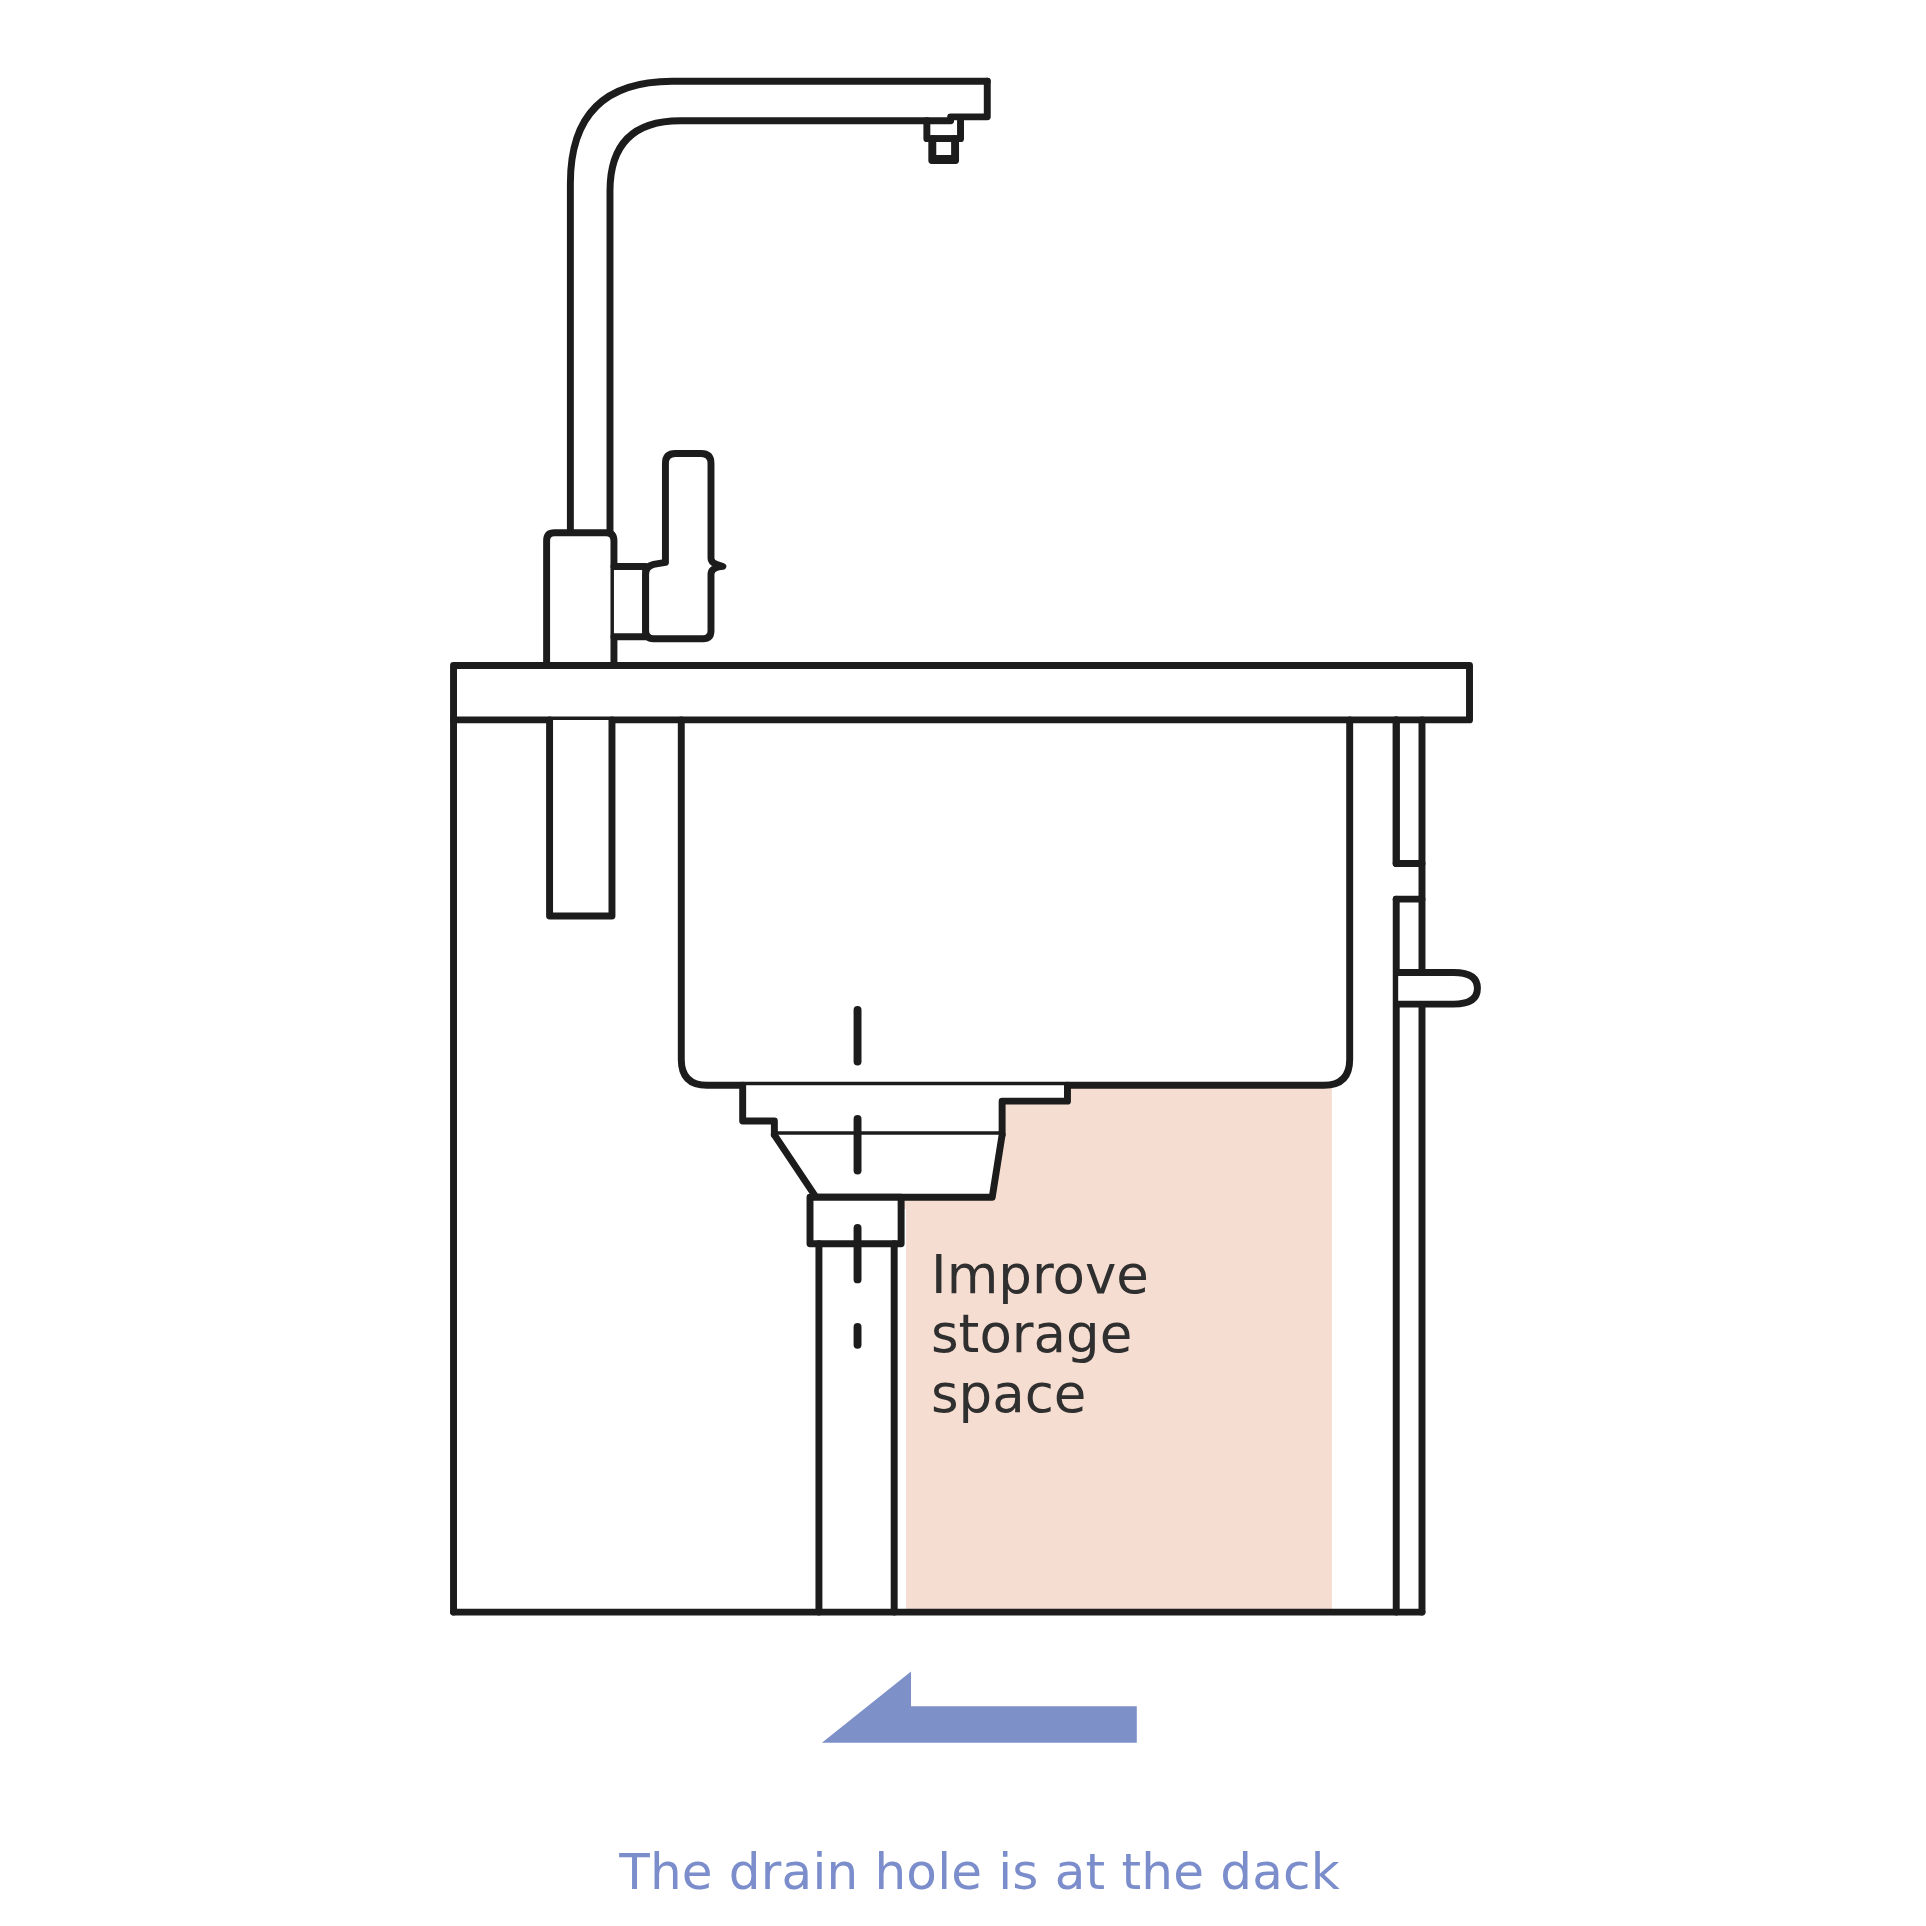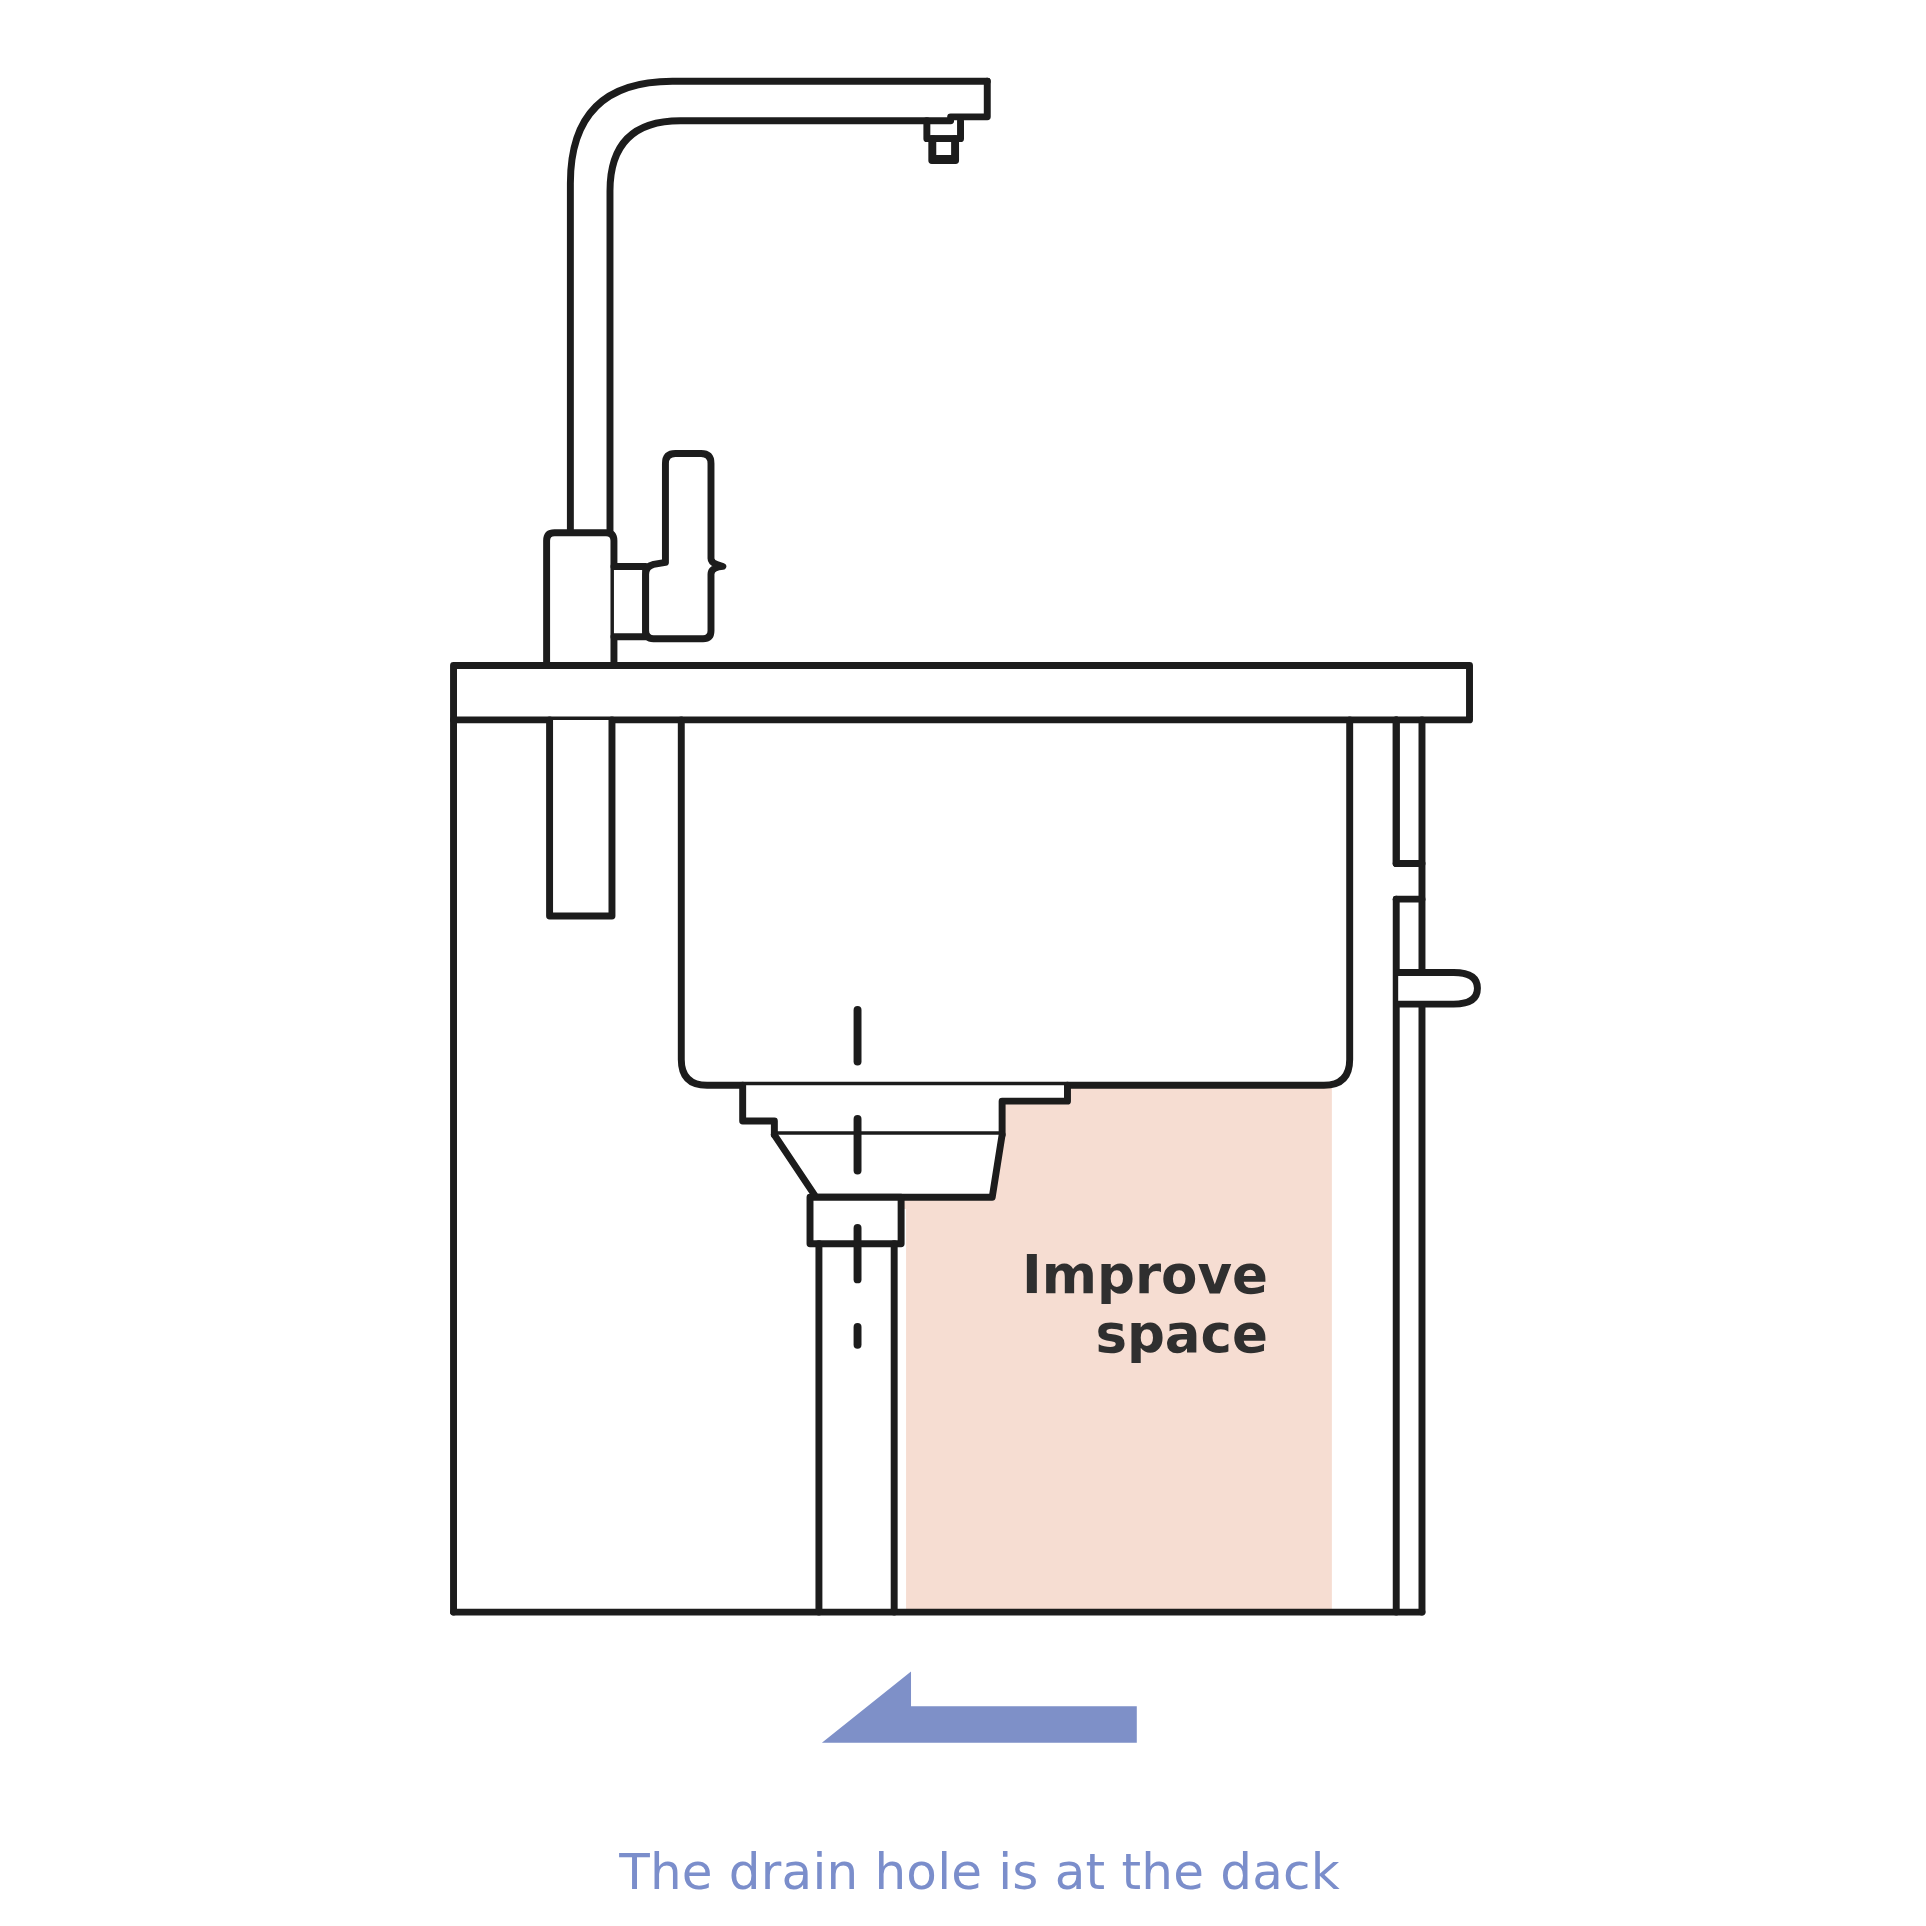--- a/index.html
+++ b/index.html
@@ -22,23 +22,23 @@
   #sink-svg {
     position: absolute;
     left: 0;
     top: 0;
     width: 1927px;
     height: 1927px;
     display: block;
   }
   .callout-text {
     position: absolute;
-    text-align: right;
+    text-align: left;
     line-height: 1.12;
-    font-weight: 700;
+    font-weight: 400;
   }
   #storage-callout {
     left: 931px;
     top: 1245px;
     width: 337px;
     font-size: 53px;
     color: #2f2f2f;
   }
   #bottom-caption {
     position: absolute;
@@ -155,19 +155,20 @@
       <path d="M 866,1240 L 866,1292"></path>
       <path d="M 866,1340 L 866,1358"></path>
     </g>
 
     <path d="M 830,1760 L 920,1688 L 920,1723 L 1148,1723 L 1148,1760 Z" fill="#7e90c8" stroke="none"></path>
 
   </svg>
 
   <div class="callout-text" id="storage-callout">
     <div>Improve</div>
+    <div>storage</div>
     <div>space</div>
   </div>
 
   <div id="bottom-caption">The drain hole is at the dack</div>
 
 </div>
 
 
 </body></html>

